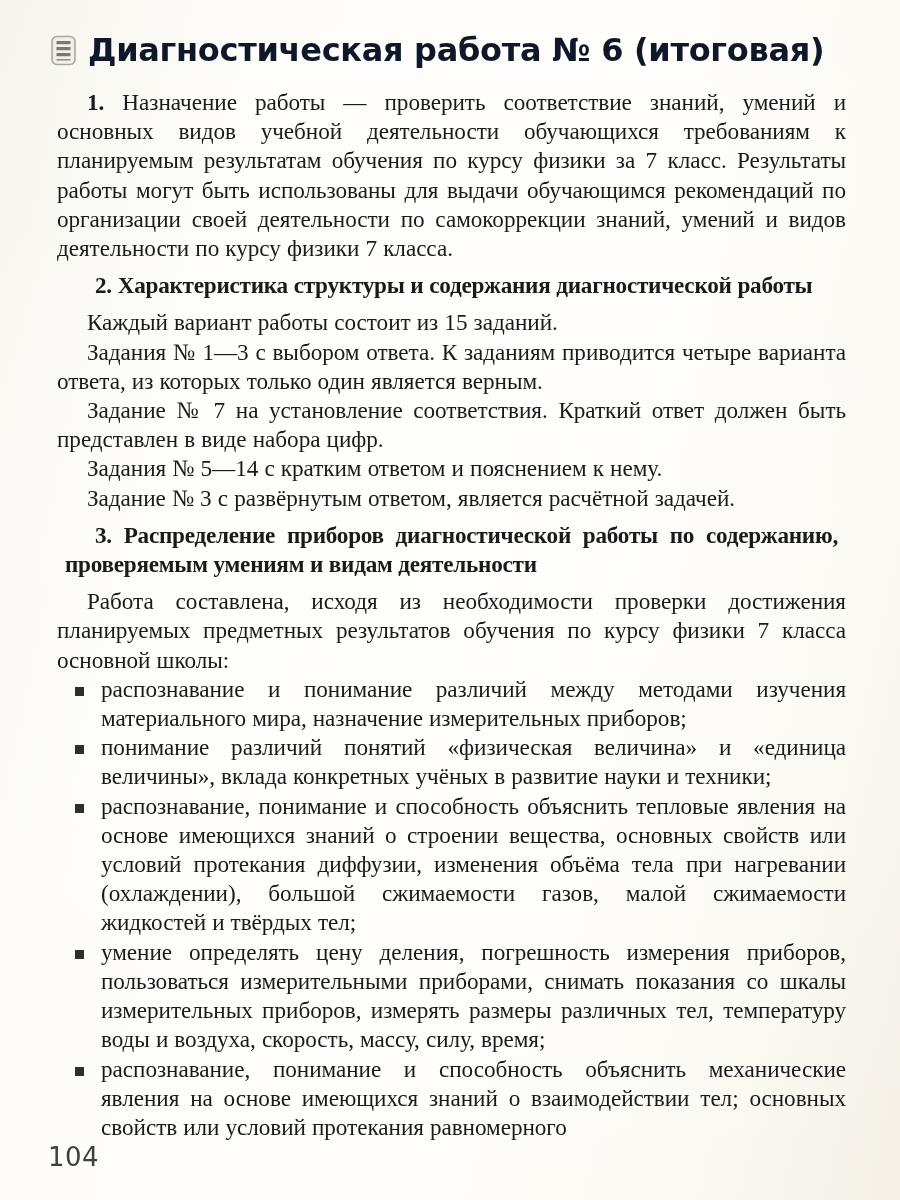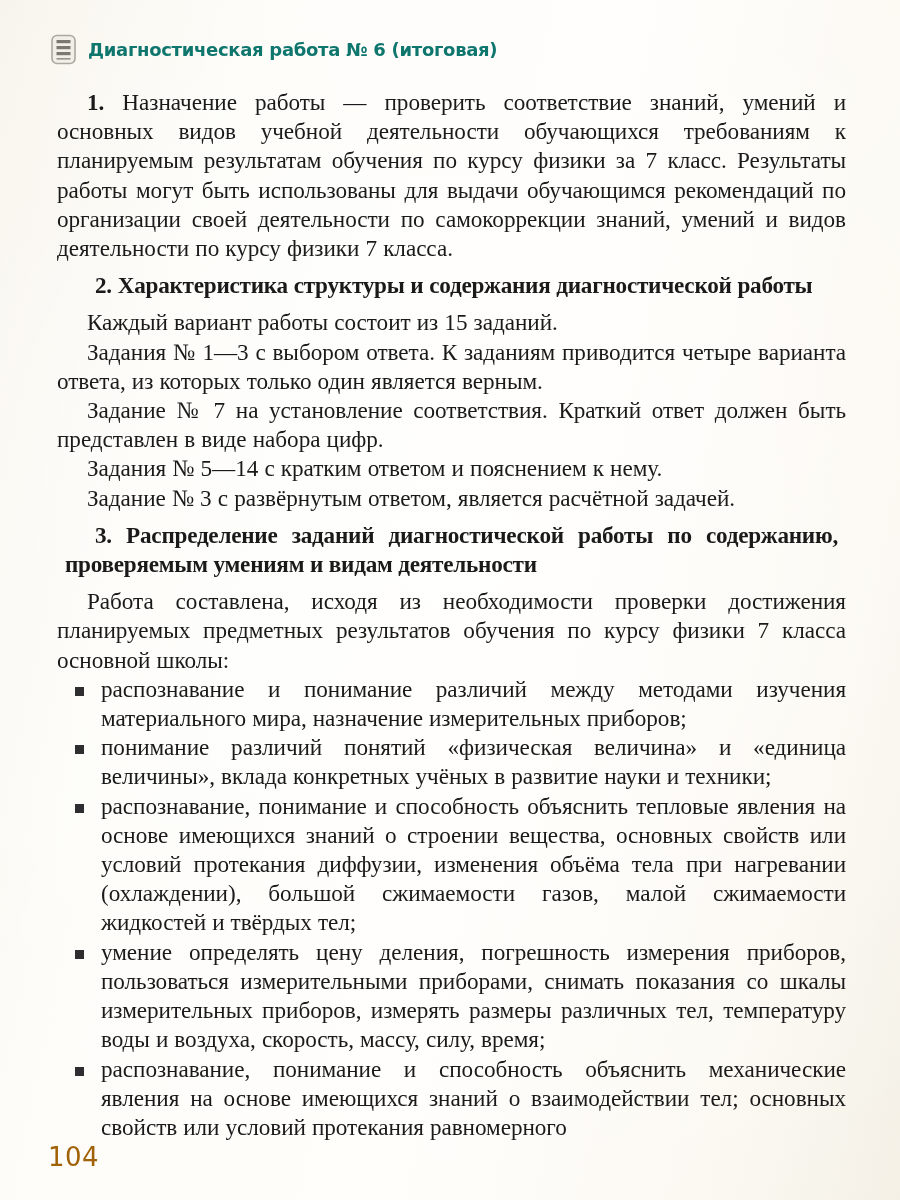--- a/index.html
+++ b/index.html
@@ -40,23 +40,23 @@
   .book-icon {
     width: 27px;
     height: 31px;
     flex: 0 0 auto;
     display: block;
     opacity: 0.72;
   }
   .doc-title {
     font-family: "DejaVu Sans", "Liberation Sans", sans-serif;
     font-weight: 700;
-    font-size: 18px;
+    font-size: 32px;
     letter-spacing: -0.3px;
-    color: #0f766e;
+    color: #0f172a;
     white-space: nowrap;
     line-height: 1;
   }
 
   
   .content {
     position: absolute;
     left: 57px;
     top: 88px;
     width: 789px;
@@ -123,21 +123,21 @@
     text-align: justify;
   }
 
   
   .page-number {
     position: absolute;
     left: 48px;
     bottom: 28px;
     font-family: "DejaVu Sans", "Liberation Sans", sans-serif;
     font-size: 26px;
-    color: #a16207;
+    color: #404040;
     letter-spacing: 0.5px;
   }
 </style>
 </head>
 <body>
 
 <div class="paper"></div>
 
 <div class="page">
 
@@ -161,21 +161,21 @@
     <p class="para">Каждый вариант работы состоит из 15 заданий.</p>
 
     <p class="para">Задания № 1—3 с выбором ответа. К заданиям приводится четыре варианта ответа, из которых только один является верным.</p>
 
     <p class="para">Задание № 7 на установление соответствия. Краткий ответ должен быть представлен в виде набора цифр.</p>
 
     <p class="para">Задания № 5—14 с кратким ответом и пояснением к нему.</p>
 
     <p class="para">Задание № 3 с развёрнутым ответом, является расчётной задачей.</p>
 
-    <p class="heading-para"><span>3.</span> <span>Распределение заданий диагностической работы по содержанию, проверяемым умениям и видам деятельности</span></p>
+    <p class="heading-para"><span>3.</span> <span>Распределение приборов диагностической работы по содержанию, проверяемым умениям и видам деятельности</span></p>
 
     <p class="para">Работа составлена, исходя из необходимости проверки достижения планируемых предметных результатов обучения по курсу физики 7 класса основной школы:</p>
 
     <ul class="bullets">
       <li>
           <span class="li-text">распознавание и понимание различий между методами изучения материального мира, назначение измерительных приборов;</span>
         </li>
       <li>
           <span class="li-text">понимание различий понятий «физическая величина» и «единица величины», вклада конкретных учёных в развитие науки и техники;</span>
         </li>

